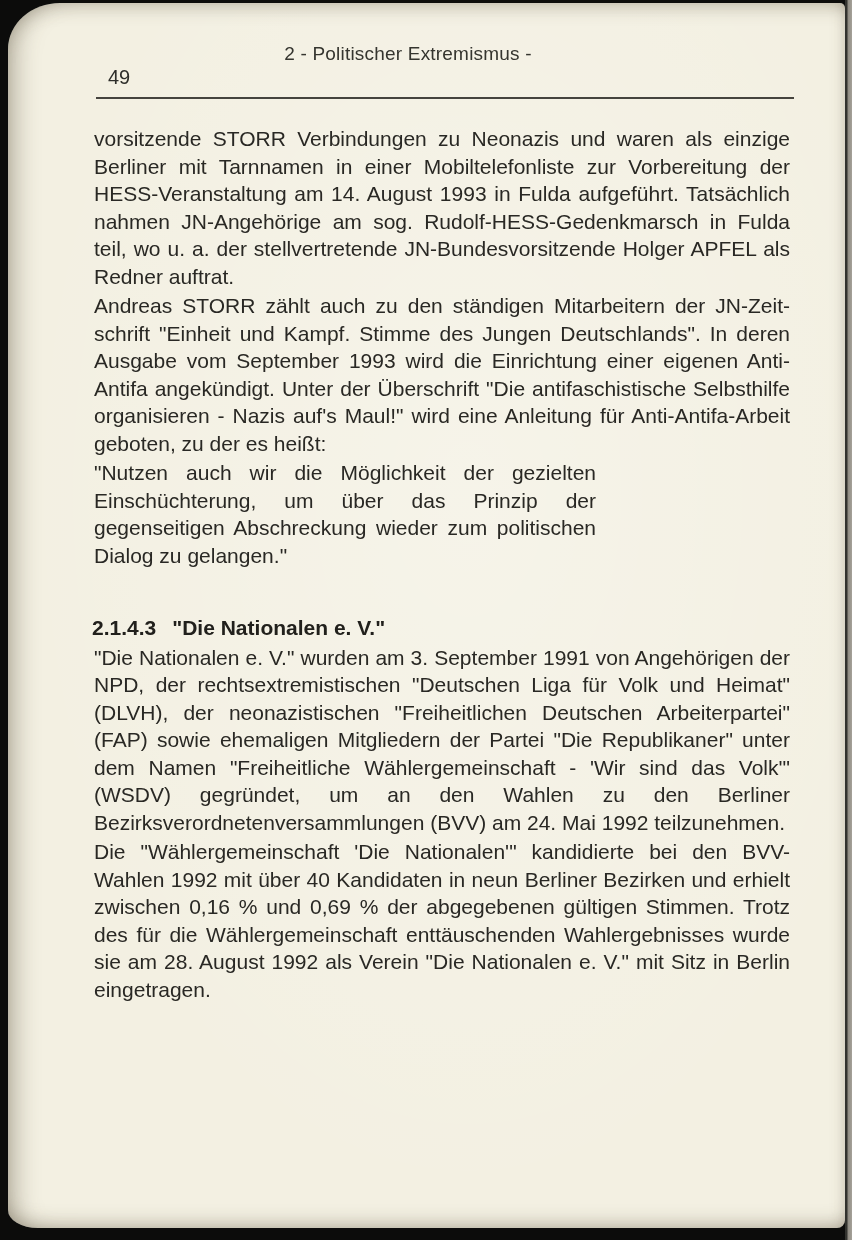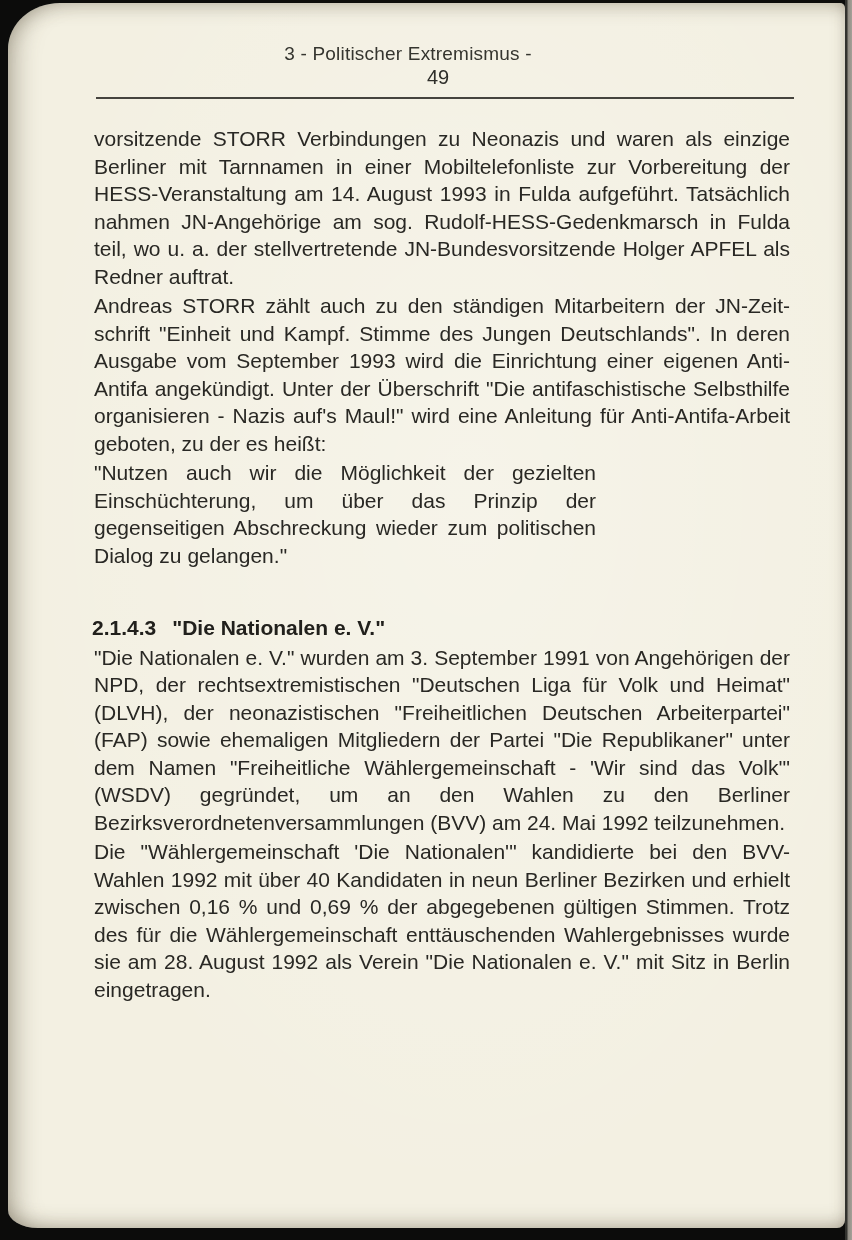--- a/index.html
+++ b/index.html
@@ -23,21 +23,21 @@
   .edge-right{
     position:absolute;top:0;right:0;width:7px;height:100%;
     background:linear-gradient(90deg,#32322e 0px,#32322e 2px,#8f8b82 3px,#a5a199 7px);
   }
   .running-title{
     position:absolute;top:40px;left:100px;width:600px;
     text-align:center;font-size:19px;color:#35352f;letter-spacing:0.2px;
   }
   .page-number{
     position:absolute;top:63px;left:100px;width:660px;
-    text-align:center;font-size:20px;color:#2e2e2a;
+    text-align:left;font-size:20px;color:#2e2e2a;
   }
   .divider{
     position:absolute;top:94px;left:88px;width:698px;height:2px;
     background:#45443e;
   }
   .content{
     position:absolute;left:84px;top:120px;width:700px;
     font-size:21px;line-height:27.5px;color:#292824;
     text-align:justify;
     hyphens:manual;-webkit-hyphens:manual;
@@ -56,21 +56,21 @@
   .p3{margin-top:27px;}
   .p4{margin-top:0;}
 </style>
 </head>
 <body>
 
 <div class="scan">
   <div class="edge-right"></div>
   <div class="paper">
 
-    <div class="running-title">3 - Politischer Extremismus -</div>
+    <div class="running-title">2 - Politischer Extremismus -</div>
 
     <div class="page-number">49</div>
 
     <div class="divider"></div>
 
     <div class="content">
       <p class="p1">vorsitzende STORR Verbindungen zu Neonazis und waren als einzige Berliner mit Tarnnamen in einer Mobiltelefonliste zur Vorbereitung der HESS-Veranstaltung am 14. August 1993 in Fulda aufgeführt. Tatsäch­lich nahmen JN-Angehörige am sog. Rudolf-HESS-Gedenkmarsch in Fulda teil, wo u. a. der stellvertretende JN-Bundesvorsitzende Holger APFEL als Redner auftrat.</p>
 
       <p class="p2">Andreas STORR zählt auch zu den ständigen Mitarbeitern der JN-Zeit­schrift "Einheit und Kampf. Stimme des Jungen Deutschlands". In deren Ausgabe vom September 1993 wird die Einrichtung einer eigenen Anti-Antifa angekündigt. Unter der Überschrift "Die antifaschistische Selbst­hilfe organisieren - Nazis auf's Maul!" wird eine Anleitung für Anti-Antifa-Arbeit geboten, zu der es heißt:</p>
 

